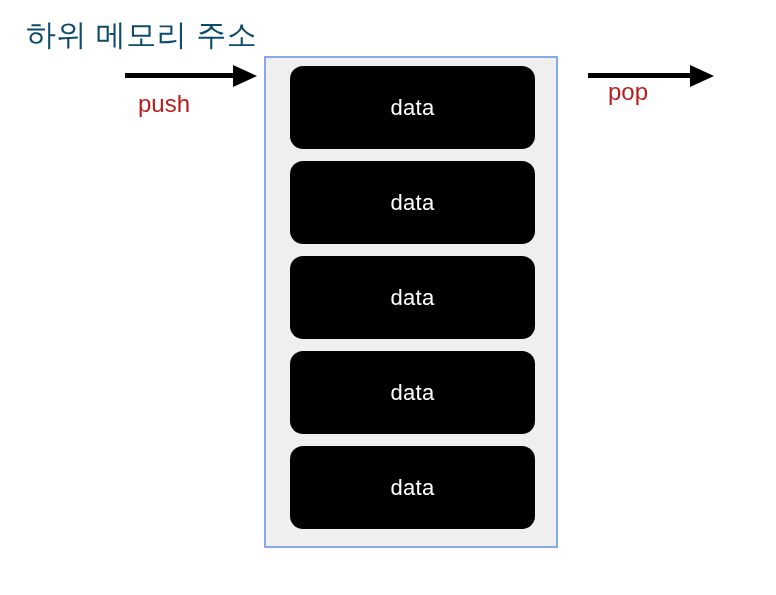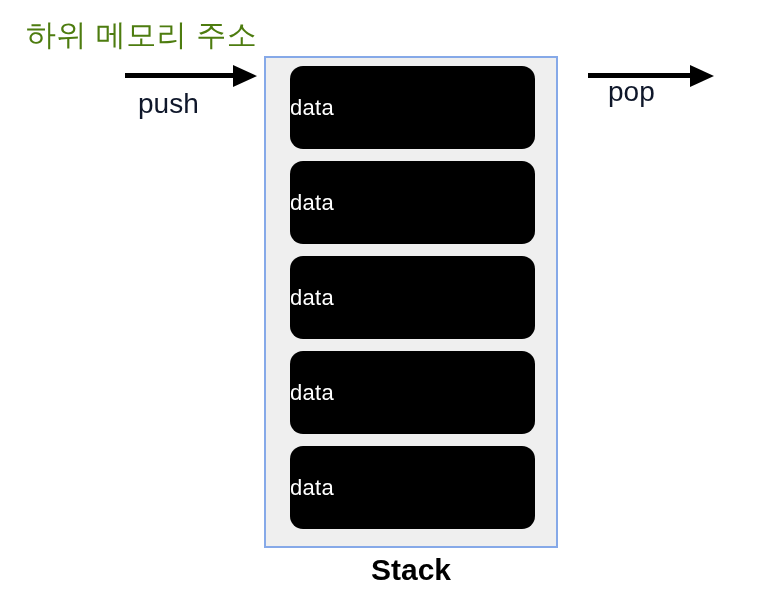--- a/index.html
+++ b/index.html
@@ -16,21 +16,21 @@
     height: 595px;
     background: #ffffff;
     overflow: hidden;
   }
 
   
   .addr-label {
     position: absolute;
     font-size: 30px;
     line-height: 34px;
-    color: #4d7c0f;
+    color: #0c4a6e;
     white-space: nowrap;
     letter-spacing: 0.5px;
   }
   #label-low  { left: 26px;  top: 18px;  }
   #label-high { left: 28px;  top: 491px; }
 
   
   .arrow {
     position: absolute;
     height: 22px;
@@ -54,23 +54,23 @@
   #arrow-push { left: 125px; top: 65px; width: 132px; }
   #arrow-push .shaft { width: 110px; }
   #arrow-push .head  { left: 108px; }
 
   #arrow-pop { left: 588px; top: 65px; width: 126px; }
   #arrow-pop .shaft { width: 104px; }
   #arrow-pop .head  { left: 102px; }
 
   .arrow-caption {
     position: absolute;
-    font-size: 28px;
+    font-size: 24px;
     line-height: 32px;
-    color: #0f172a;
+    color: #b91c1c;
     white-space: nowrap;
   }
   #caption-push { left: 138px; top: 88px; }
   #caption-pop  { left: 608px; top: 76px; }
 
   
   #stack-container {
     position: absolute;
     left: 264px;
     top: 56px;
@@ -88,20 +88,21 @@
   }
   .stack-cell {
     position: relative;
     width: 245px;
     height: 83px;
     margin-bottom: 12px;
     background: #000000;
     border-radius: 13px;
     display: flex;
     align-items: center;
+    justify-content: center;
   }
   .stack-cell:last-child { margin-bottom: 0; }
   .cell-text {
     color: #ffffff;
     font-size: 22px;
     line-height: 24px;
     letter-spacing: 0.3px;
   }
 
   
@@ -150,15 +151,14 @@
       <div class="stack-cell">
         <span class="cell-text">data</span>
       </div>
       <div class="stack-cell">
         <span class="cell-text">data</span>
       </div>
     </div>
   </div>
 
 
-  <div id="stack-title">Stack</div>
 
 </div>
 
 </body></html>

